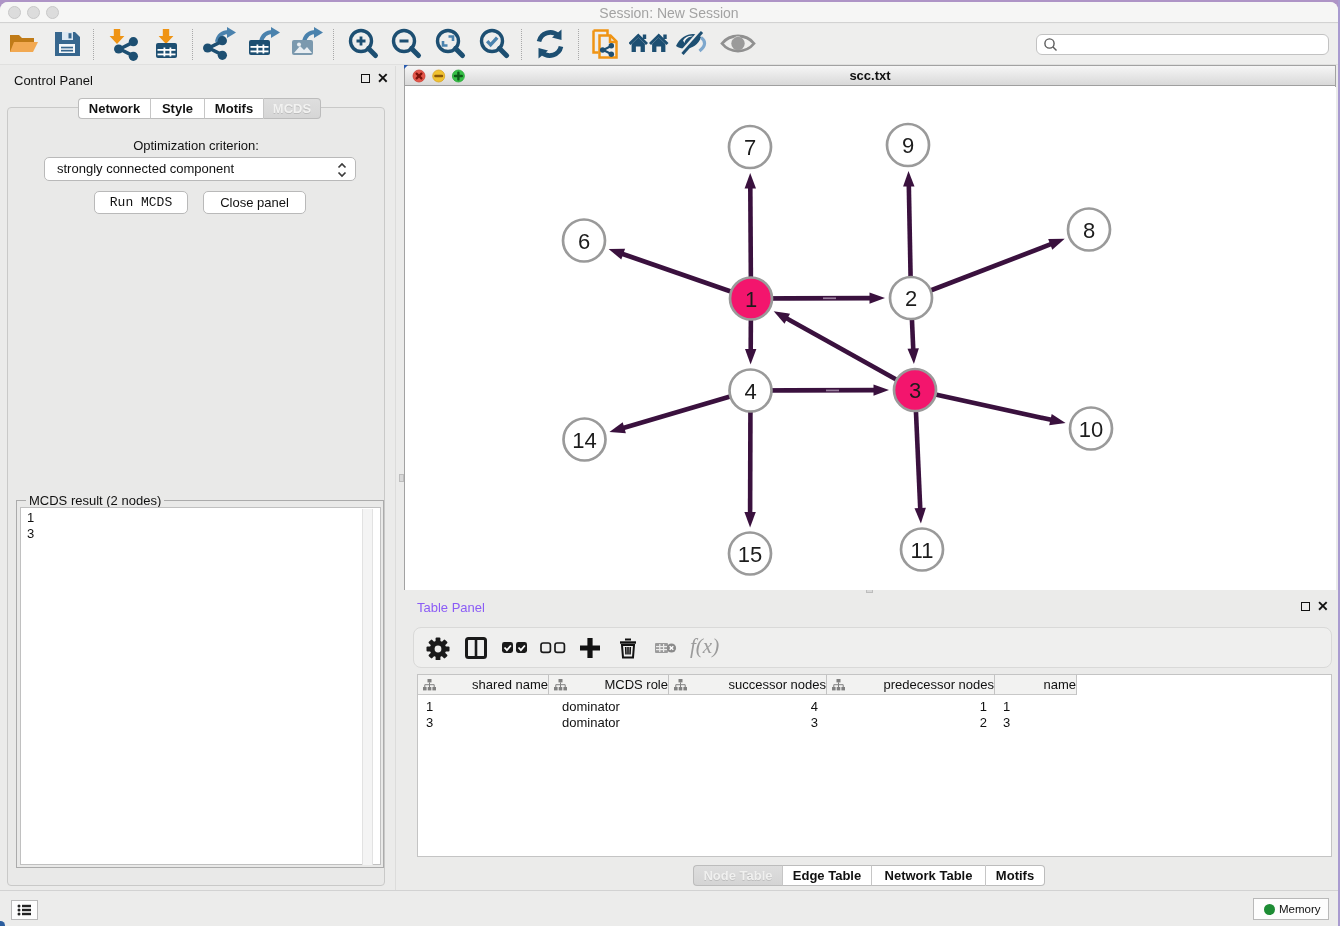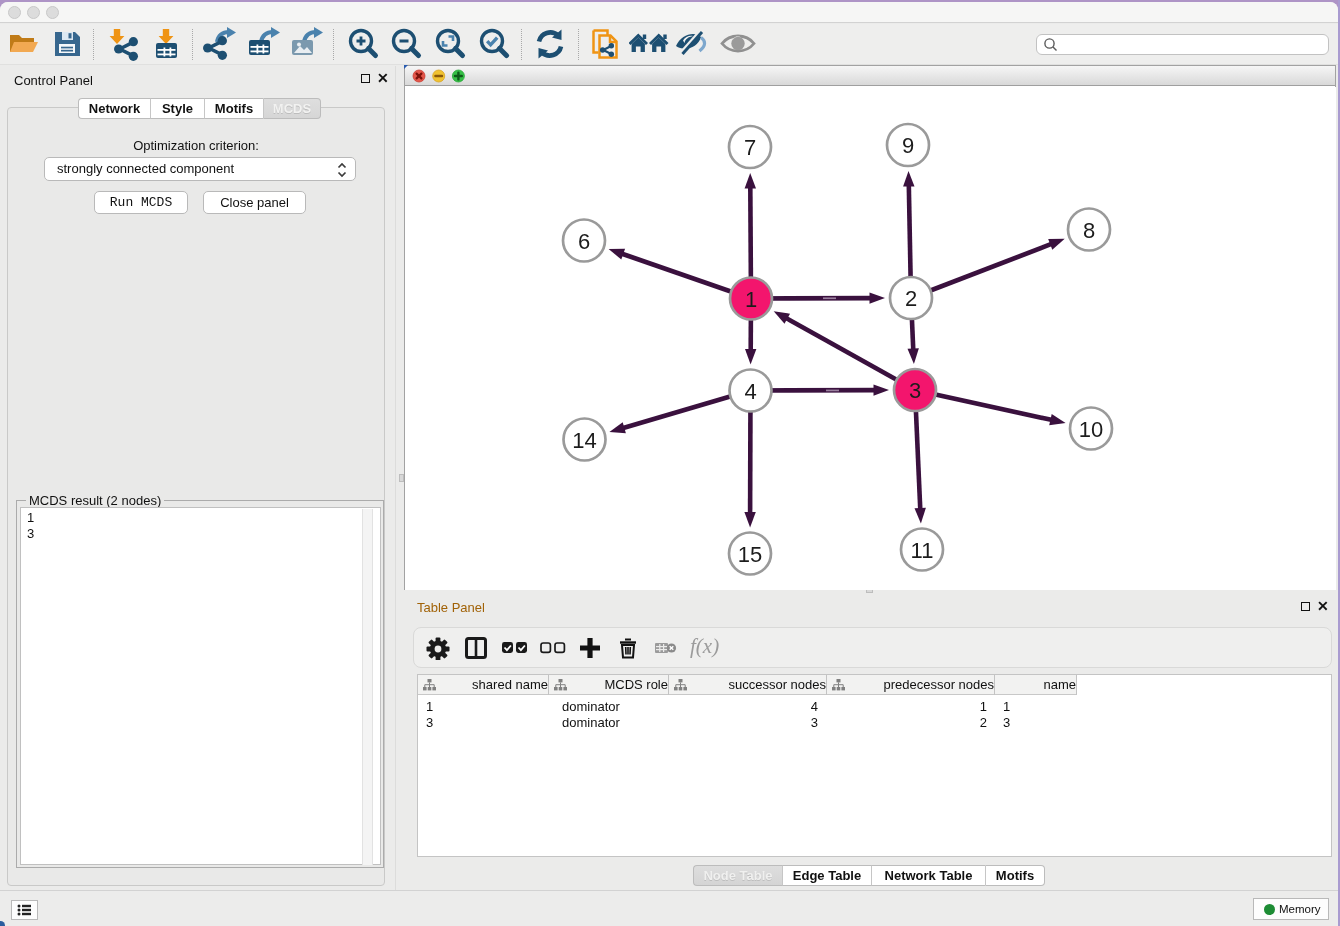--- a/index.html
+++ b/index.html
@@ -37,21 +37,21 @@
 #hdiv-handle { position:absolute; left:866px; top:586px; width:7px; height:5px; background:#d8d8d8; border:1px solid #bdbdbd; }
 
 
 #net { position:absolute; left:404px; top:63px; width:932px; height:525px; border:1px solid #a2a2a2; background:#fff; }
 #net-head { position:absolute; left:0; top:0; width:100%; height:20px; background:linear-gradient(#f6f6f6,#d9d9d9); border-bottom:1px solid #9f9f9f; }
 #net-title { position:absolute; top:2px; width:100%; text-align:center; font-size:13px; font-weight:600; color:#111; }
 #net-corner { position:absolute; left:-1px; top:-1px; width:0; height:0; border-left:4px solid #2a5db0; border-bottom:4px solid transparent; }
 #graphwrap { position:absolute; left:0px; top:21px; width:931px; height:503px; background:#fff; }
 
 
-#tp-title { position:absolute; left:417px; top:598px; font-size:13px; color:#a16207; }
+#tp-title { position:absolute; left:417px; top:598px; font-size:13px; color:#8b5cf6; }
 #tp-sq { position:absolute; left:1301px; top:600px; width:9px; height:9px; border:1.5px solid #111; }
 #tp-x { position:absolute; left:1317px; top:596px; font-size:14px; font-weight:bold; color:#111; }
 #tp-toolbar { position:absolute; left:413px; top:625px; width:919px; height:41px; background:#efefee; border:1px solid #d9d9d8; border-radius:8px; }
 #tp-table { position:absolute; left:417px; top:672px; width:915px; height:183px; background:#fff; border:1px solid #c4c4c4; }
 #tp-header { position:absolute; left:0; top:0; height:20px; background:#f2f2f1; border-bottom:1px solid #c8c8c8; font-size:13px; color:#111; }
 .th { position:absolute; top:0; height:20px; border-right:1px solid #c3c3c3; text-align:right; line-height:20px; }
 .th svg { position:absolute; left:5px; top:4px; }
 .td { position:absolute; font-size:13px; color:#111; line-height:16px; }
 #tp-tabs { position:absolute; left:693px; top:863px; height:21px; display:flex; font-size:13px; }
 #tp-tabs .tab { height:21px; line-height:20px; text-align:center; background:#fff; border-top:1px solid #bcbcbc; border-bottom:1px solid #bcbcbc; font-weight:600; color:#111; }
@@ -67,20 +67,21 @@
 #corner-blue { position:absolute; left:-4px; bottom:-4px; width:9px; height:9px; border-radius:50%; background:#2b5d9e; }
 #rightedge { position:absolute; right:0; top:0; width:2px; height:926px; background:#a99bd0; }
 </style>
 </head>
 <body>
 <div id="win">
   <div id="titlebar">
     <div class="light" style="left:8px;"></div>
     <div class="light" style="left:27px;"></div>
     <div class="light" style="left:46px;"></div>
+    <div id="title-text">Session: New Session</div>
   </div>
   <div id="toolbar">
 <div class="ticon" style="left:6px; width:34px; height:36px;"><svg width="34" height="36" viewBox="0 0 34 36">
 <path d="M4 9 h9 l3 3 h12 v4 h-24 z" fill="#c07b17"></path>
 <path d="M4 9 v17 h2 l5-10 h-3 z" fill="#c07b17"></path>
 <path d="M8 16 h24 l-5 10 h-23 z" fill="#f2a952"></path>
 </svg></div>
 <div class="ticon" style="left:52px; width:30px; height:36px;"><svg width="30" height="36" viewBox="0 0 30 36">
 <path d="M3 6 h20 l5 5 v19 h-25 z" fill="#37678e"></path>
 <rect x="10" y="6" width="11" height="8" fill="#dce8f2"></rect>
@@ -250,20 +251,21 @@
   <div id="net">
     <div id="net-head">
       <svg width="70" height="20" viewBox="0 0 70 20" style="position:absolute;left:7px;top:0;">
 <circle cx="7" cy="10" r="6" fill="#e4574b" stroke="#c93d33" stroke-width="0.8"></circle>
 <path d="M4.6 7.6 L9.4 12.4 M9.4 7.6 L4.6 12.4" stroke="#7c120b" stroke-width="2.2" stroke-linecap="round"></path>
 <circle cx="26.7" cy="10" r="6" fill="#f0c231" stroke="#d8a425" stroke-width="0.8"></circle>
 <path d="M23.4 10 h6.6" stroke="#89590a" stroke-width="2.4" stroke-linecap="round"></path>
 <circle cx="46.4" cy="10" r="6" fill="#35bf45" stroke="#27a738" stroke-width="0.8"></circle>
 <path d="M46.4 6.6 v6.8 M43 10 h6.8" stroke="#0d5a18" stroke-width="2.4" stroke-linecap="round"></path>
 </svg>
+      <div id="net-title">scc.txt</div>
     </div>
     <div id="net-corner"></div>
     <div id="graphwrap"><svg style="transform:translateZ(0)" width="931" height="503" viewBox="0 0 931 503">
           <line x1="346.0" y1="211.5" x2="345.3" y2="99.5" stroke="#3a113e" stroke-width="4.6"></line>
           <polygon points="345.2,86.0 351.0,101.5 339.6,101.5" fill="#3a113e"></polygon>
           <line x1="346.0" y1="211.5" x2="216.3" y2="166.5" stroke="#3a113e" stroke-width="4.6"></line>
           <polygon points="203.6,162.0 220.1,161.7 216.3,172.5" fill="#3a113e"></polygon>
           <line x1="346.0" y1="211.5" x2="466.5" y2="211.1" stroke="#3a113e" stroke-width="4.6"></line>
           <polygon points="480.0,211.1 464.5,216.8 464.5,205.4" fill="#3a113e"></polygon>
           <line x1="346.0" y1="211.5" x2="345.7" y2="264.0" stroke="#3a113e" stroke-width="4.6"></line>

